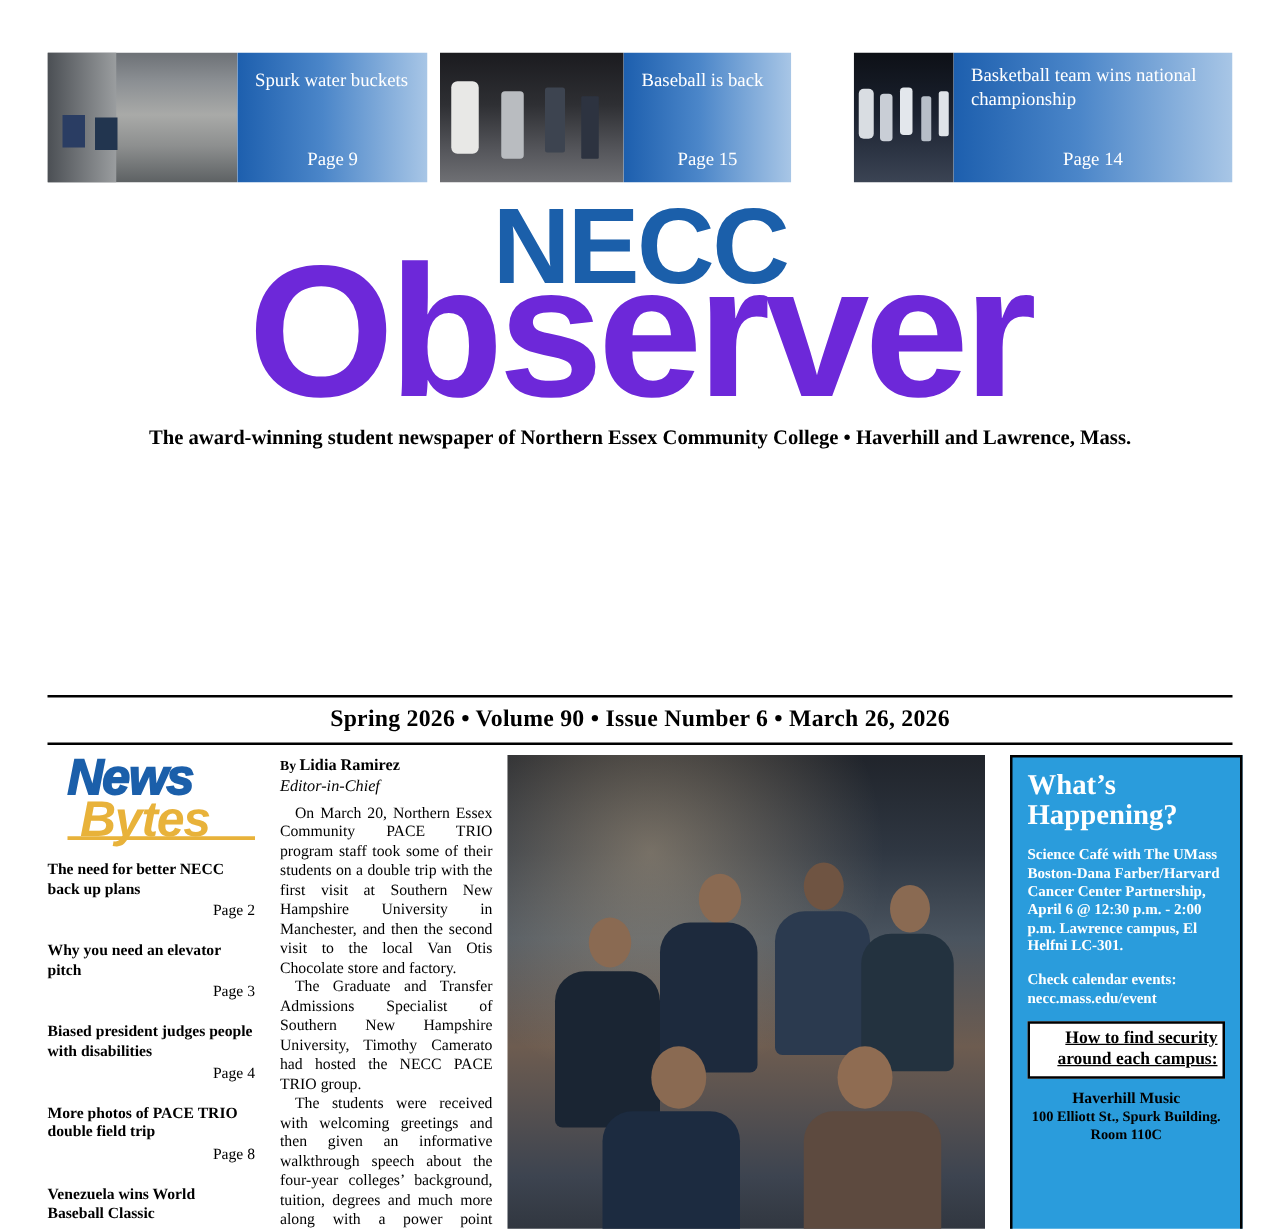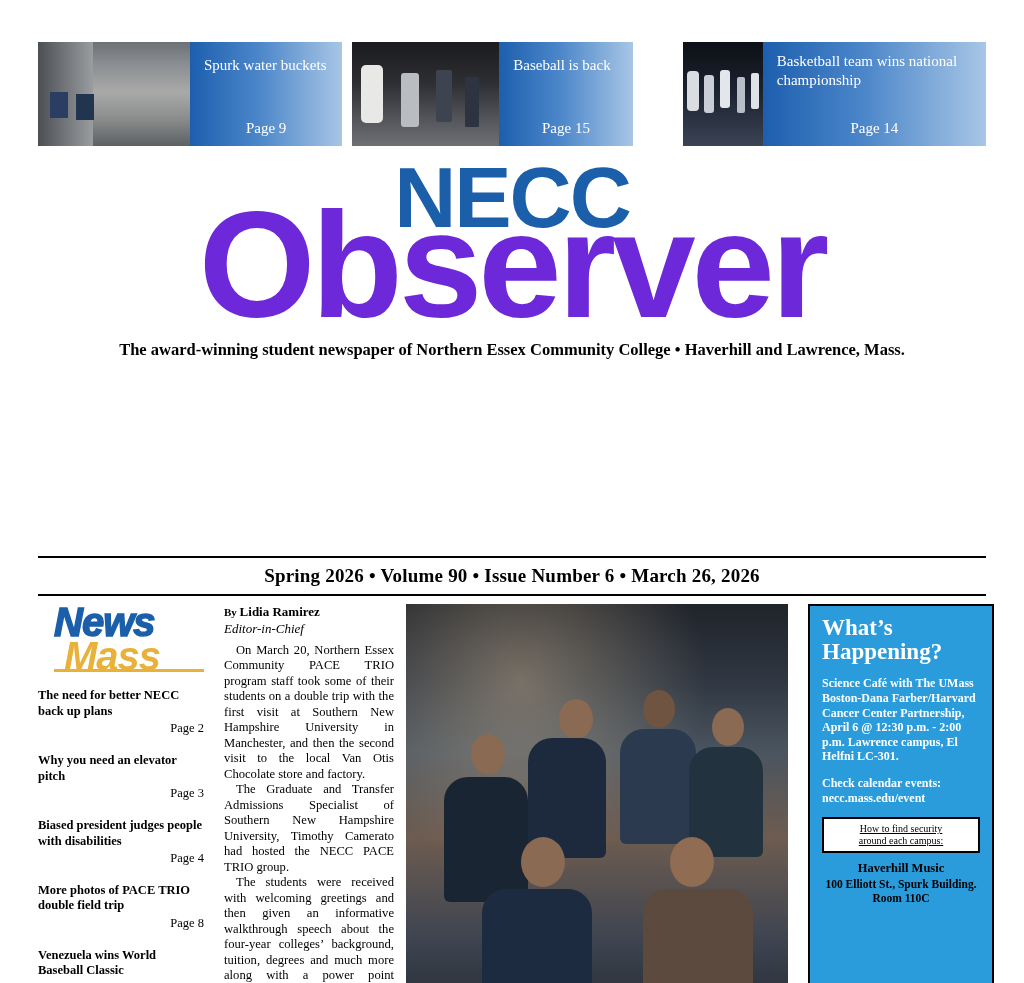--- a/index.html
+++ b/index.html
@@ -290,24 +290,25 @@
   }
   .wh-sec-box {
     border: 2px solid #000;
     background: #ffffff;
     padding: 4px 4px;
     margin: 6px 0 8px 0;
     text-align: center;
   }
   .wh-sec-box div {
     font-family: "Liberation Serif", serif;
-    font-weight: normal;
-    font-size: 10px;
+    font-weight: bold;
+    font-size: 14px;
     line-height: 1.2;
     text-decoration: underline;
+    text-align: right;
   }
   .wh-campus {
     text-align: center;
     font-family: "Liberation Serif", serif;
     font-weight: bold;
     font-size: 11.5px;
     line-height: 1.25;
     color: #000;
   }
   .wh-campus .name { font-size: 12.5px; }
@@ -358,21 +359,21 @@
 
   <div class="rule-thick"></div>
   <div class="dateline">Spring 2026  •  Volume 90  •  Issue Number 6  •  March 26, 2026</div>
   <div class="rule-thin"></div>
 
   <div class="body-wrap">
 
     <div class="col-left">
       <div class="newsbytes">
         <div class="nb-line nb-news">News</div>
-        <div class="nb-line nb-bytes">Mass</div>
+        <div class="nb-line nb-bytes">Bytes</div>
         <div class="nb-rule"></div>
       </div>
 
       <div class="byte">
         <span>The need for better NECC back up plans</span>
         <span class="pg">Page 2</span>
       </div>
       <div class="byte">
         <span>Why you need an elevator pitch</span>
         <span class="pg">Page 3</span>

